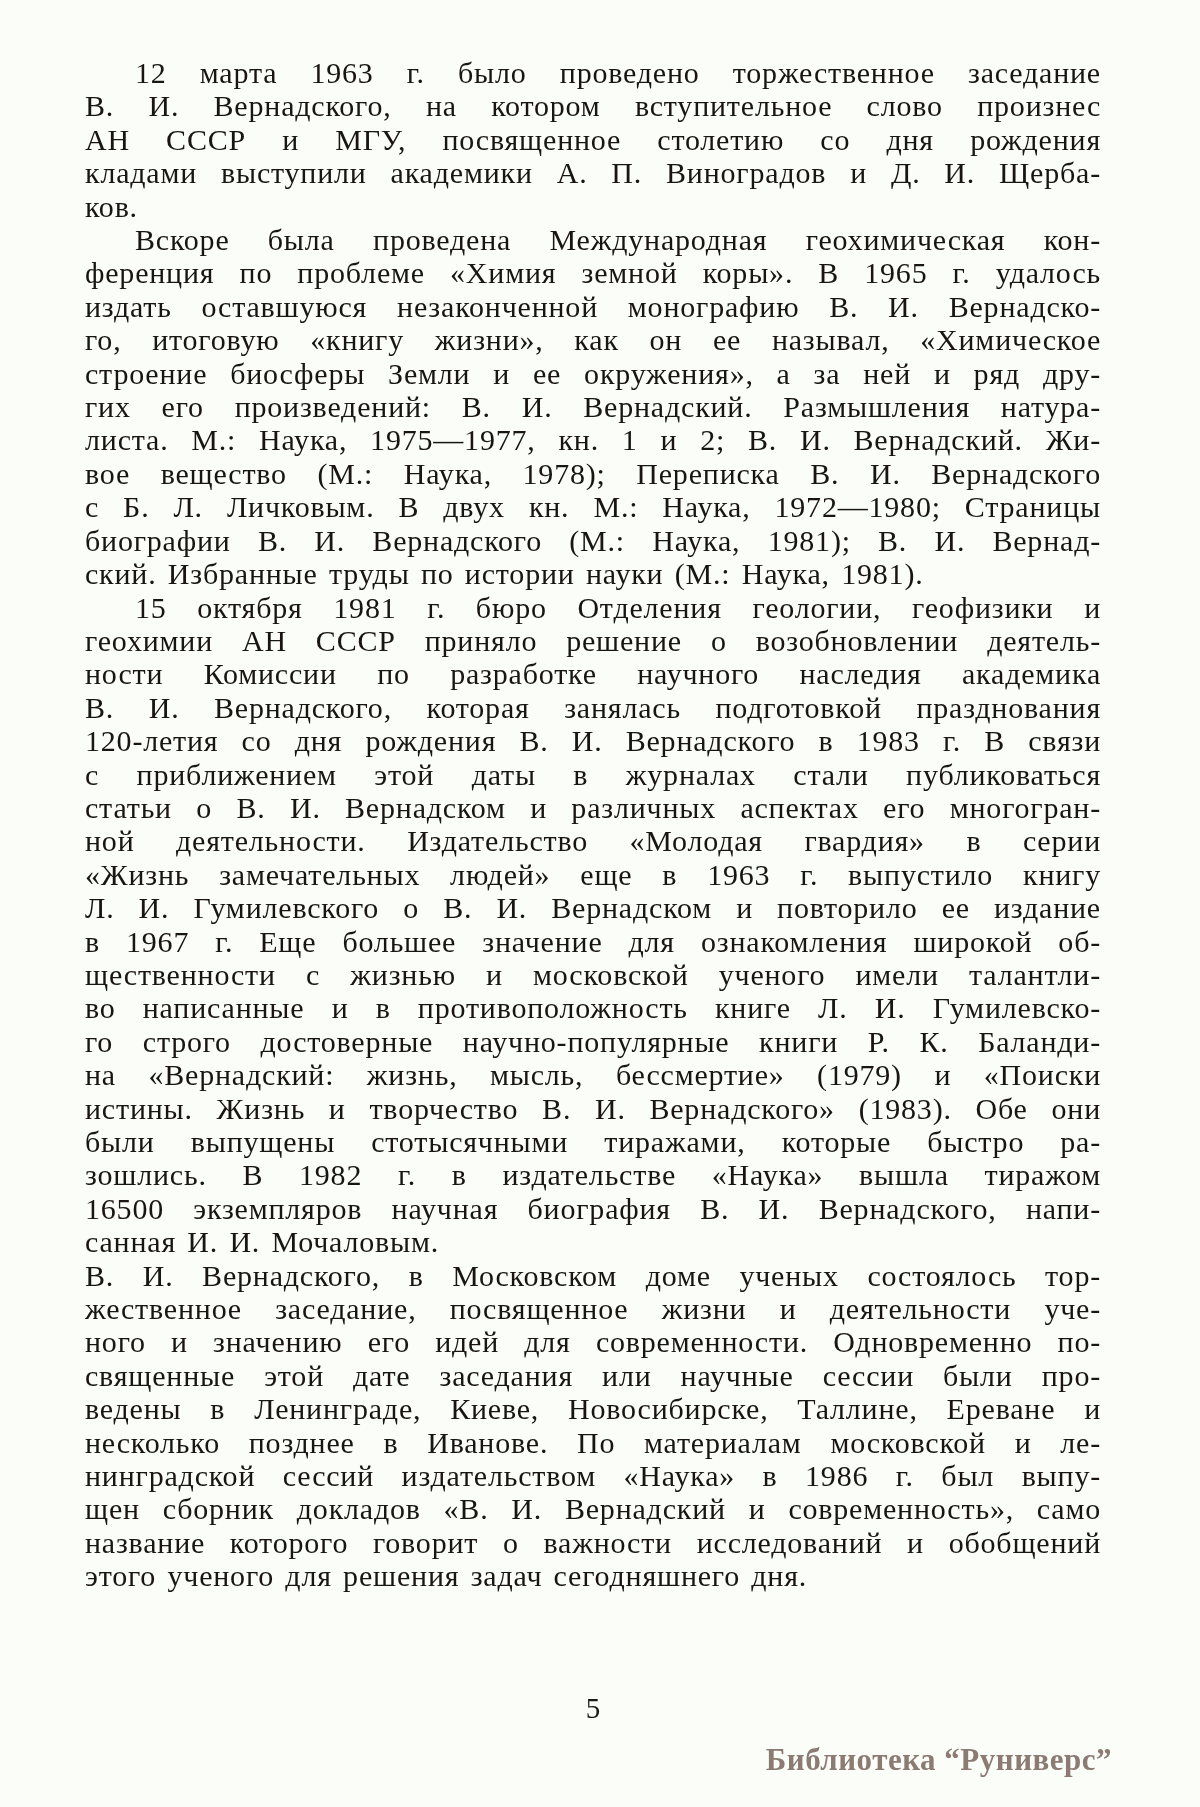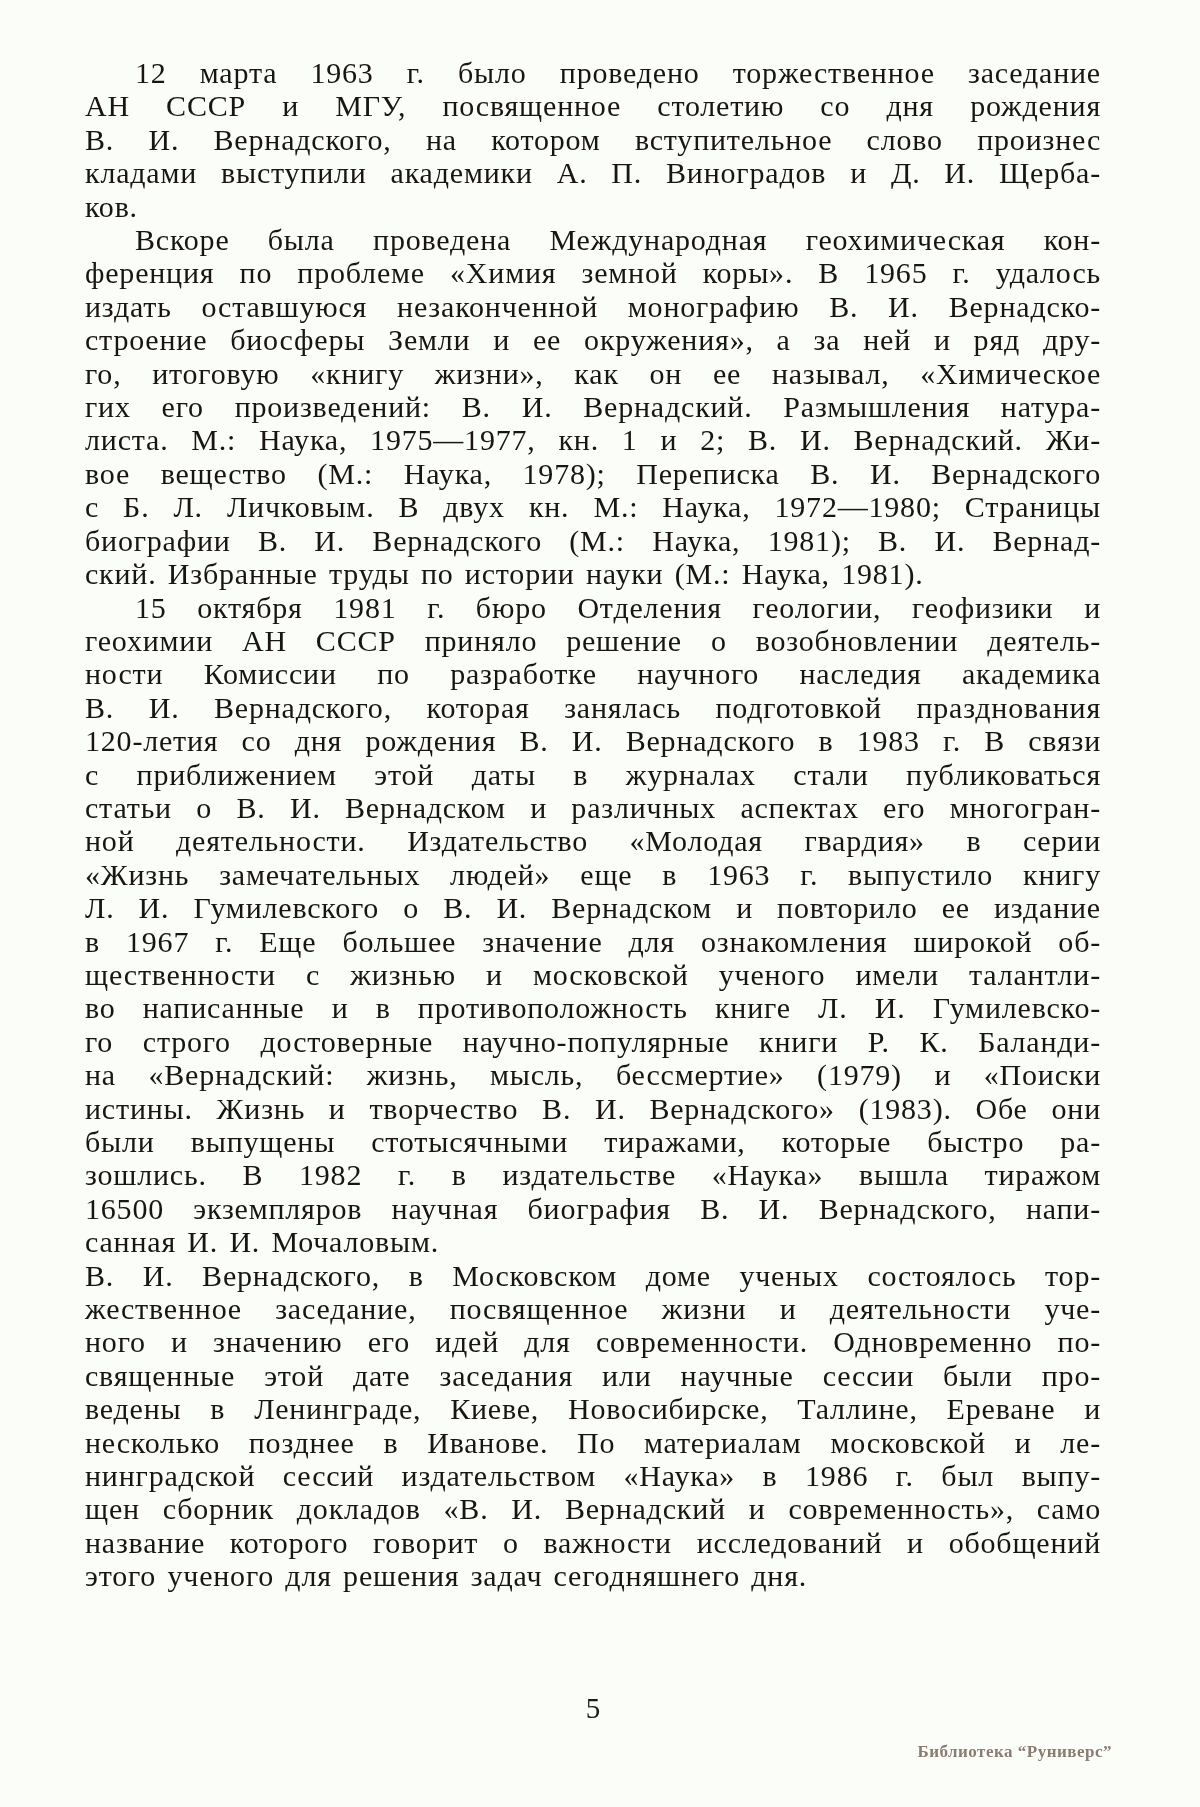--- a/index.html
+++ b/index.html
@@ -43,41 +43,41 @@
     width: 1016px;
     top: 1692px;
     text-align: center;
     font-size: 29px;
     color: #1c1a17;
   }
   .watermark {
     position: absolute;
     right: 88px;
     top: 1742px;
-    font-size: 17px;
+    font-size: 31px;
     font-weight: bold;
     color: #8b7b73;
     letter-spacing: 0.5px;
   }
 </style>
 </head>
 <body>
 
 <div class="page">
   <div class="text-block" id="text-block">
       <div class="line indent">12 марта 1963 г. было проведено торжественное заседание</div>
+      <div class="line">В. И. Вернадского, на котором вступительное слово произнес</div>
       <div class="line">АН СССР и МГУ, посвященное столетию со дня рождения</div>
-      <div class="line">В. И. Вернадского, на котором вступительное слово произнес</div>
       <div class="line">кладами выступили академики А. П. Виноградов и Д. И. Щерба-</div>
       <div class="line last">ков.</div>
       <div class="line indent">Вскоре была проведена Международная геохимическая кон-</div>
       <div class="line">ференция по проблеме «Химия земной коры». В 1965 г. удалось</div>
       <div class="line">издать оставшуюся незаконченной монографию В. И. Вернадско-</div>
+      <div class="line">го, итоговую «книгу жизни», как он ее называл, «Химическое</div>
       <div class="line">строение биосферы Земли и ее окружения», а за ней и ряд дру-</div>
-      <div class="line">го, итоговую «книгу жизни», как он ее называл, «Химическое</div>
       <div class="line">гих его произведений: В. И. Вернадский. Размышления натура-</div>
       <div class="line">листа. М.: Наука, 1975—1977, кн. 1 и 2; В. И. Вернадский. Жи-</div>
       <div class="line">вое вещество (М.: Наука, 1978); Переписка В. И. Вернадского</div>
       <div class="line">с Б. Л. Личковым. В двух кн. М.: Наука, 1972—1980; Страницы</div>
       <div class="line">биографии В. И. Вернадского (М.: Наука, 1981); В. И. Вернад-</div>
       <div class="line last">ский. Избранные труды по истории науки (М.: Наука, 1981).</div>
       <div class="line indent">15 октября 1981 г. бюро Отделения геологии, геофизики и</div>
       <div class="line">геохимии АН СССР приняло решение о возобновлении деятель-</div>
       <div class="line">ности Комиссии по разработке научного наследия академика</div>
       <div class="line">В. И. Вернадского, которая занялась подготовкой празднования</div>

